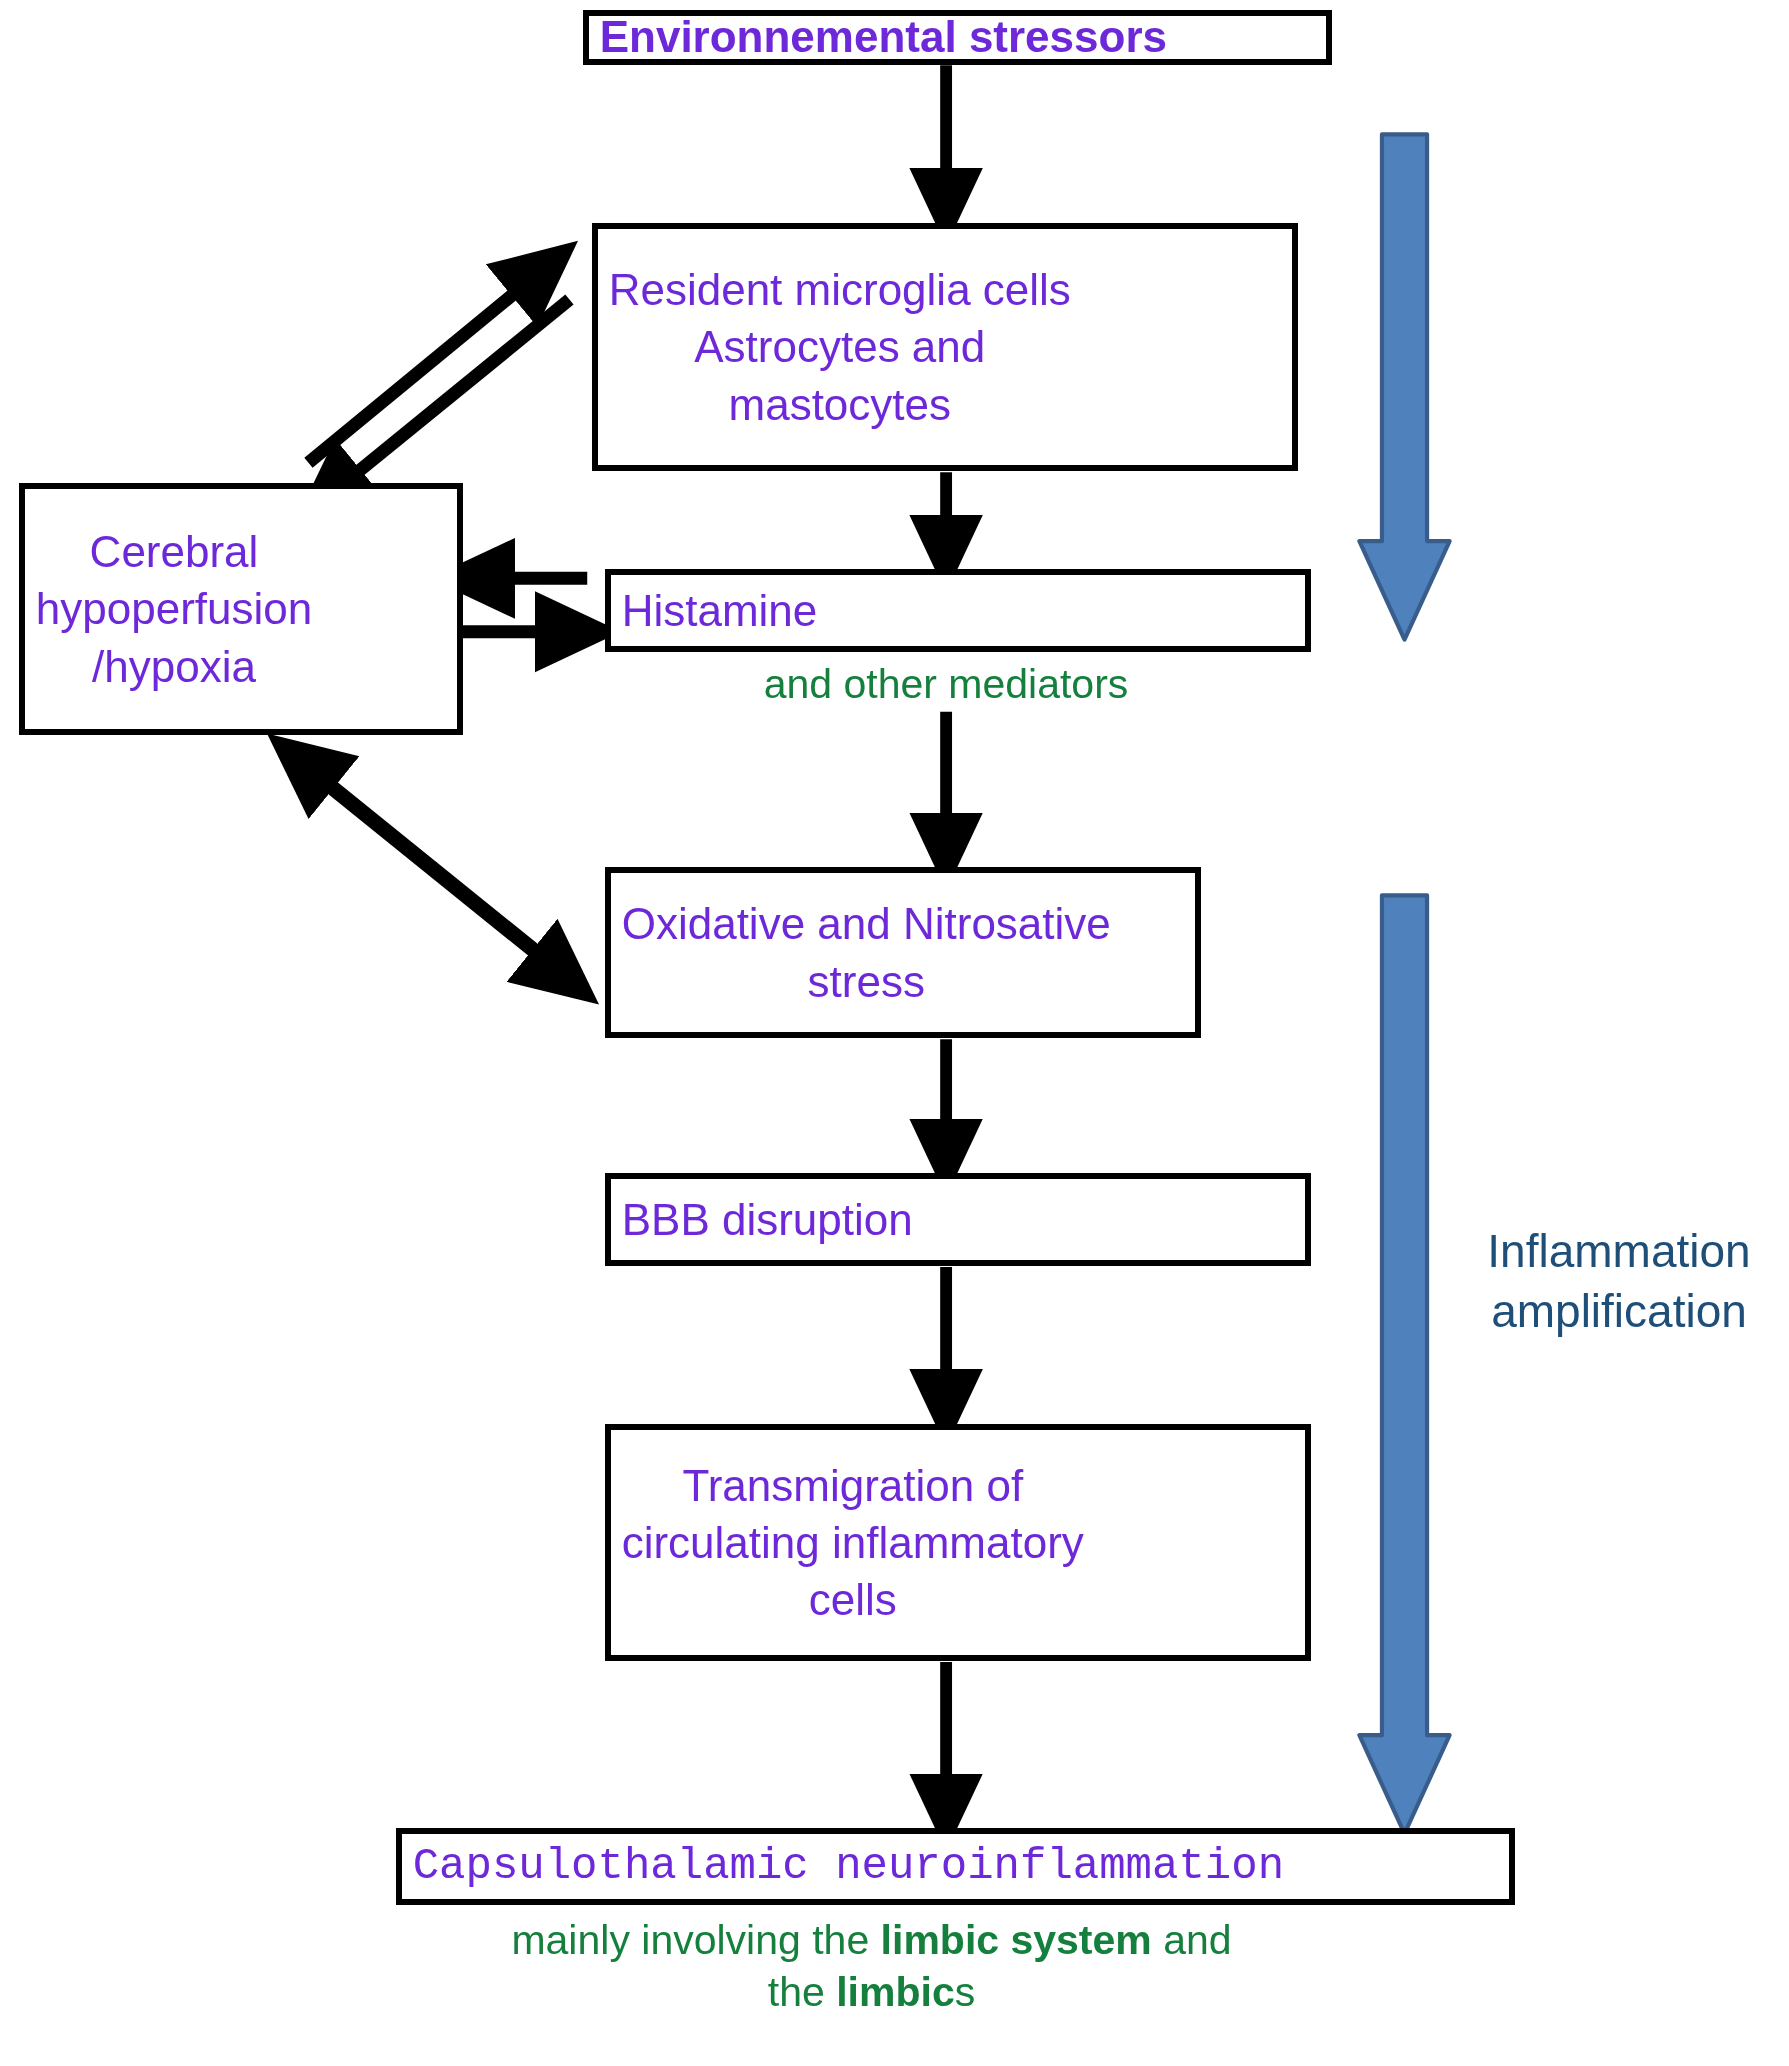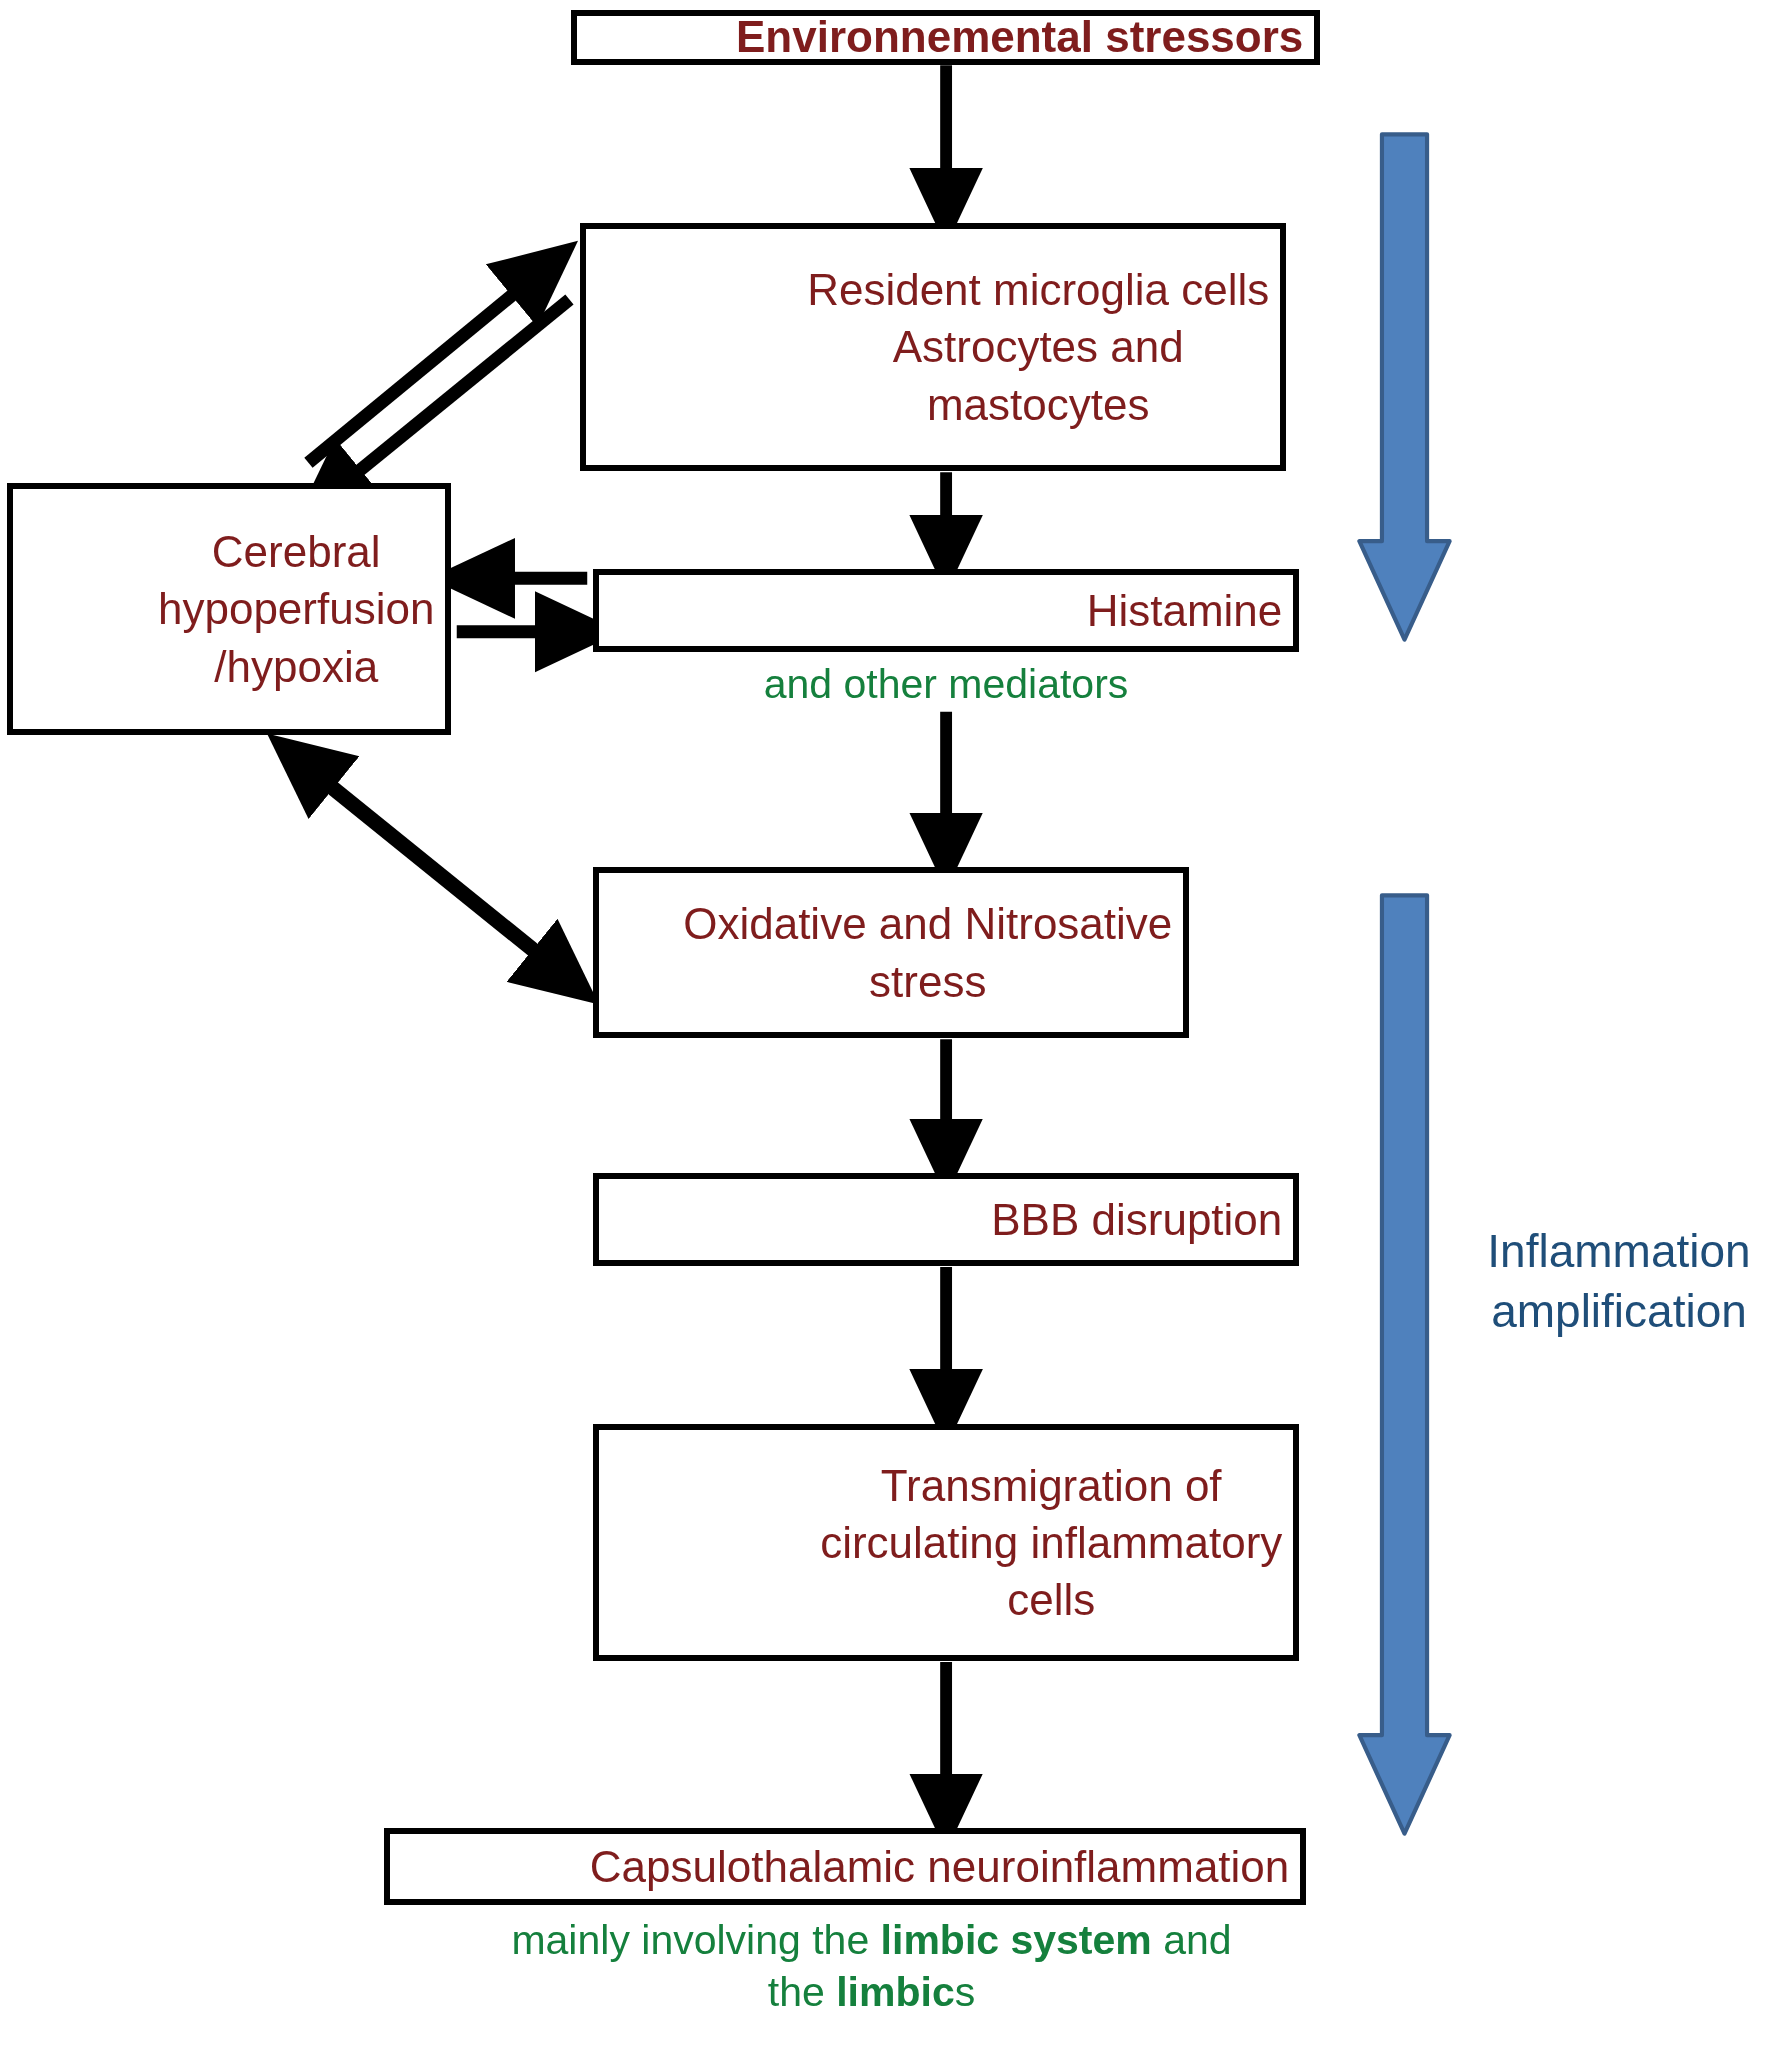--- a/index.html
+++ b/index.html
@@ -15,37 +15,38 @@
     font-family: "Liberation Sans", sans-serif;
     overflow: hidden;
   }
   .node {
     position: absolute;
     box-sizing: border-box;
     border: 6.5px solid #000000;
     background: #ffffff;
     display: flex;
     align-items: center;
-    justify-content: flex-end;
+    justify-content: flex-start;
     text-align: center;
-    color: #7f1d1d;
+    color: #6d28d9;
     line-height: 1.30;
     padding: 3.6px 10.7px;
+    margin-left: 12px;
   }
   .node .txt { white-space: pre-line; }
 
   
   #n-env      { left: 571px;  top: 9.5px;   width: 749px; height: 55px;  font-size: 44px; font-weight: bold; }
   #n-micro    { left: 580px; top: 223px;  width: 706px; height: 248px; font-size: 44px; }
   #n-hypo     { left: 7.1px;   top: 483px;  width: 444px;  height: 252px; font-size: 44px; }
   #n-hist     { left: 593px; top: 569px;  width: 706px; height: 83px; font-size: 44px; }
   #n-oxi      { left: 593px; top: 867px; width: 596px; height: 171px; font-size: 44px; }
   #n-bbb      { left: 593px; top: 1173px; width: 706px; height: 93px; font-size: 44px; }
   #n-trans    { left: 593px; top: 1424px; width: 706px; height: 237px; font-size: 44px; }
-  #n-caps     { left: 384px;  top: 1828px; width: 922px; height: 77px; font-size: 44px; }
+  #n-caps     { left: 384px;  top: 1828px; width: 1119px; height: 77px; font-size: 44px; font-family: Liberation Mono, monospace; }
 
   
   .caption {
     position: absolute;
     color: #15803d;
     font-size: 41px;
     line-height: 1.28;
     text-align: center;
   }
   #cap-mediators { left: 593px; top: 658px; width: 706px; }

